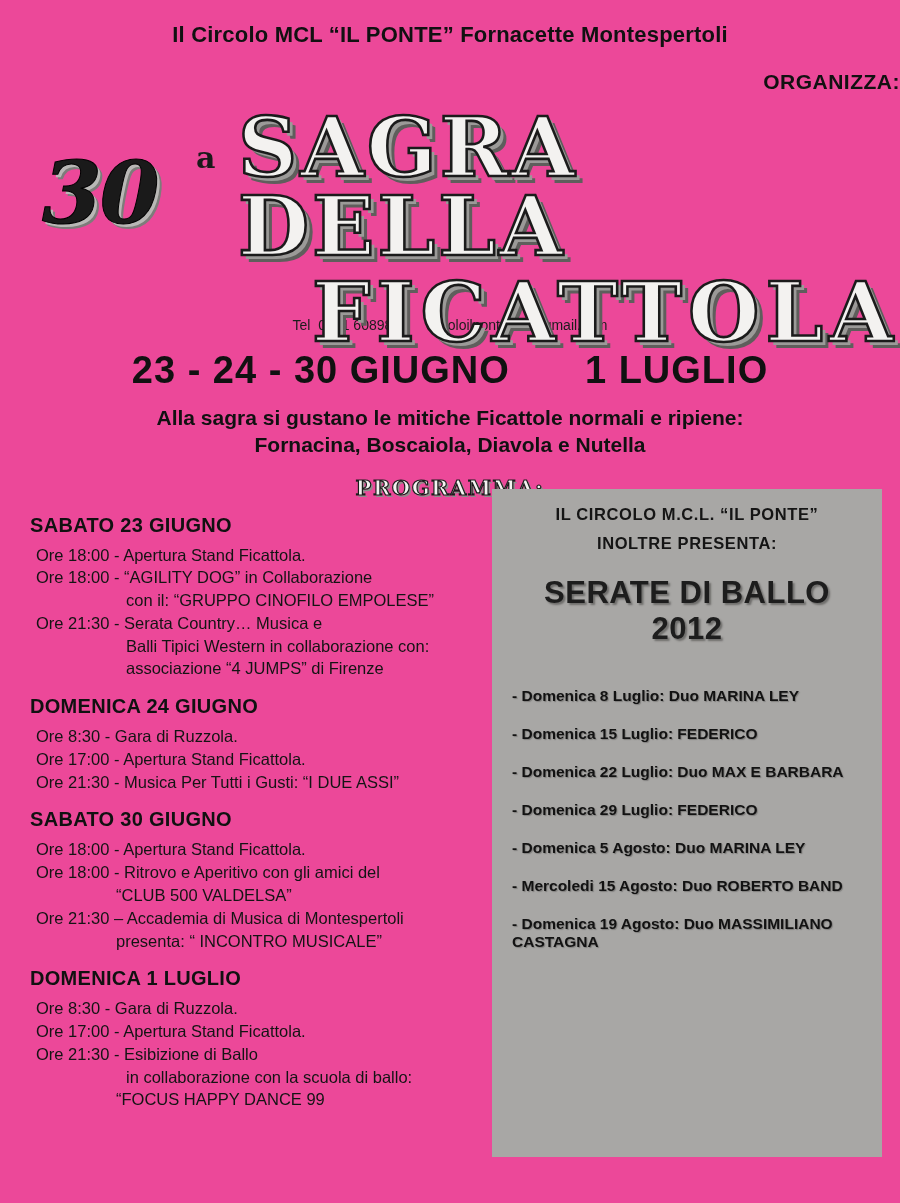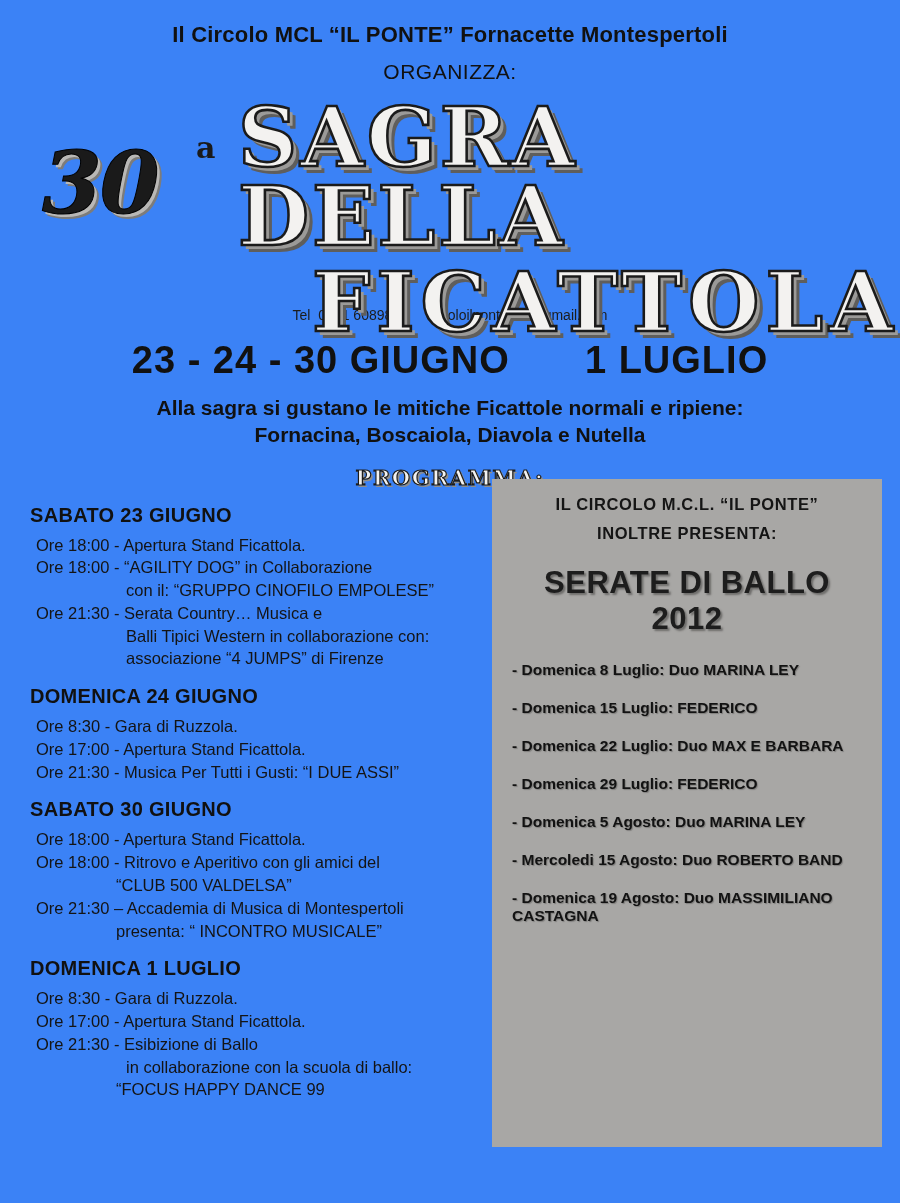--- a/index.html
+++ b/index.html
@@ -12,38 +12,38 @@
     background: #f2f1ef;
     font-family: "Liberation Sans", sans-serif;
     color: #131313;
     overflow: hidden;
     position: relative;
   }
   .poster {
     position: relative;
     width: 900px;
     height: 1203px;
-    background: #3b82f6;
+    background: #ec4899;
   }
 
   
   .org-line1 {
     text-align: center;
     font-weight: bold;
     font-size: 22px;
     letter-spacing: 0.2px;
     padding-top: 22px;
     color: #111;
   }
   .org-line2 {
-    text-align: center;
-    font-weight: normal;
+    text-align: right;
+    font-weight: bold;
     font-size: 21px;
     letter-spacing: 0.5px;
-    margin-top: 12px;
+    margin-top: 22px;
     color: #111;
   }
 
   
   .title-block {
     position: relative;
     height: 215px;
     margin-top: 6px;
   }
   .num30 {
@@ -186,21 +186,21 @@
   .panel-title {
     text-align: center;
     font-weight: bold;
     font-size: 31px;
     margin-top: 22px;
     letter-spacing: 0.5px;
     color: #1d1d1d;
     text-shadow: 2px 2px 2px #6e6d6b;
   }
   .ballo-list {
-    margin-top: 24px;
+    margin-top: 40px;
   }
   .ballo-item {
     font-size: 15.5px;
     font-weight: bold;
     color: #121212;
     margin-bottom: 20px;
     padding-left: 6px;
     text-shadow: 1px 1px 1px #7f7e7c;
   }
 </style>

